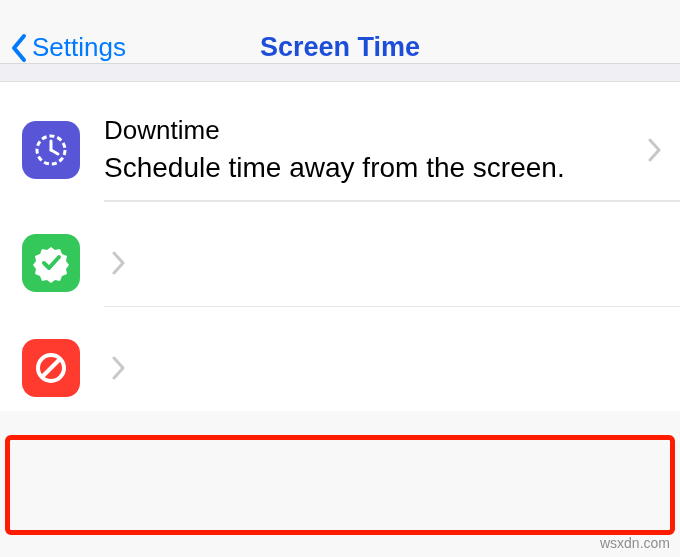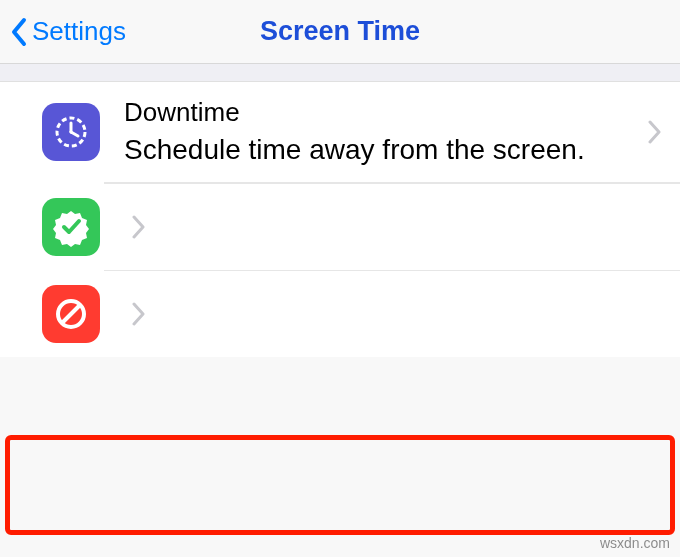--- a/index.html
+++ b/index.html
@@ -9,21 +9,21 @@
       width: 680px;
       height: 557px;
       overflow: hidden;
       position: relative;
     }
     .nav-bar {
       height: 64px;
       background: #f8f8f8;
       border-bottom: 1px solid #d8d8d8;
       display: flex;
-      align-items: center;
+      align-items: flex-end;
       position: relative;
     }
     .back-button {
       display: flex;
       align-items: center;
       padding-left: 10px;
       cursor: pointer;
       color: #007aff;
       font-size: 26px;
     }
@@ -45,25 +45,24 @@
       height: 18px;
       background: #efeff4;
       border-bottom: 1px solid #e0e0e0;
     }
     .list {
       background: #fff;
     }
     .row {
       display: flex;
       align-items: center;
-      padding: 14px 18px 14px 22px;
+      padding: 32px 18px 14px 22px;
       position: relative;
       cursor: pointer;
       background: #fff;
-      margin-left: 20px;
     }
     .row-separator {
       border-top: 1px solid #e6e6e6;
       margin-left: 104px;
     }
     .row-icon {
       width: 58px;
       height: 58px;
       border-radius: 14px;
       flex: 0 0 58px;

